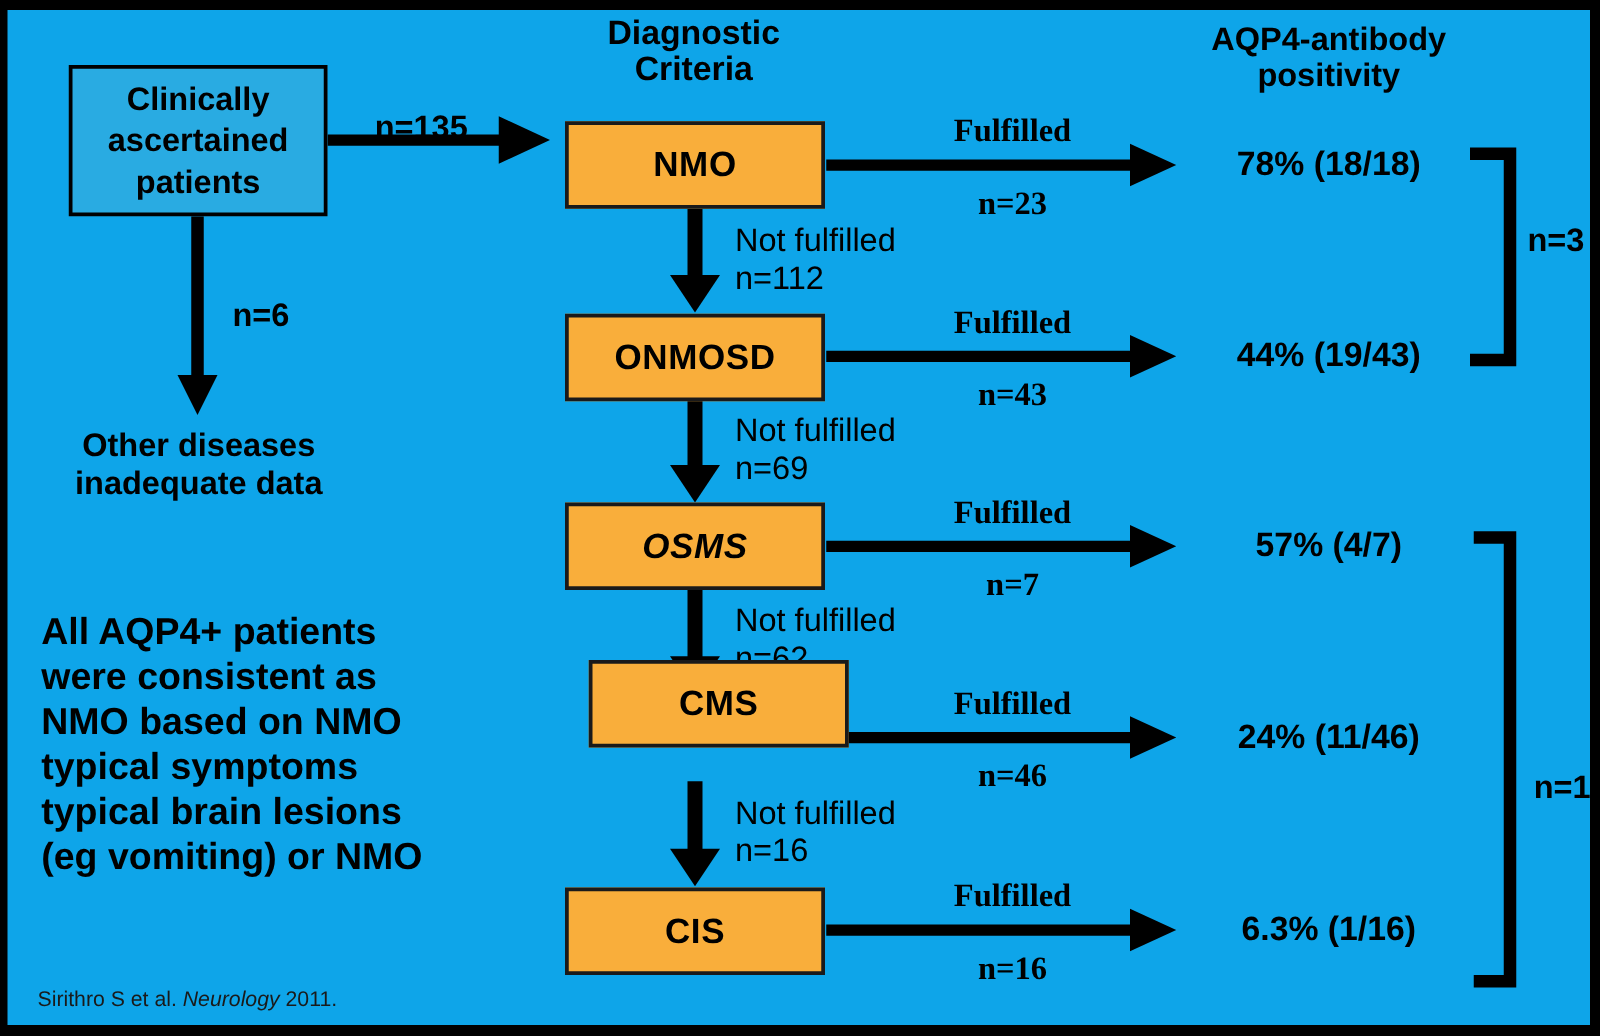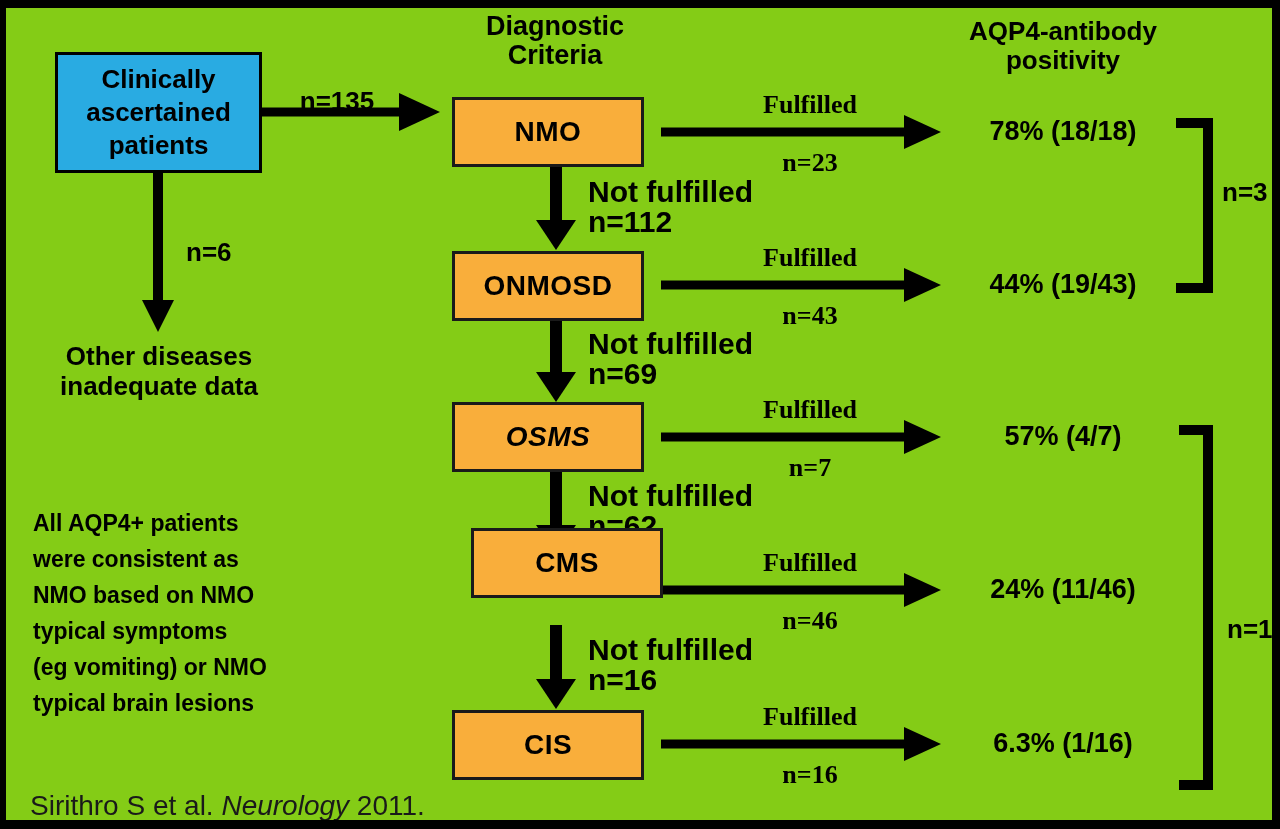--- a/index.html
+++ b/index.html
@@ -1,60 +1,60 @@
 <!DOCTYPE html>
 <html><head>
 <meta charset="utf-8">
 <style>
   * { margin:0; padding:0; box-sizing:border-box; }
   body { background:#fff; font-family:"Liberation Sans", sans-serif; }
   #canvas {
     position:relative; width:1280px; height:829px;
-    background:#84cc16; overflow:hidden; color:#000;
+    background:#0ea5e9; overflow:hidden; color:#000;
   }
   
   .frame { position:absolute; background:#000; z-index:6; }
   #frame-top    { left:0; top:0;    width:1280px; height:8px; }
   #frame-bottom { left:0; top:820px; width:1280px; height:9px; }
   #frame-left   { left:0; top:0;    width:6px;   height:829px; }
   #frame-right  { left:1272px; top:0; width:8px; height:829px; }
 
   svg.layer { position:absolute; left:0; top:0; z-index:1; }
 
   .box {
     position:absolute; display:flex; align-items:center; justify-content:center;
     text-align:center; font-weight:bold; z-index:2;
   }
   #source-box {
     left:55px; top:52px; width:207px; height:121px;
     border:3px solid #000; font-size:26px; line-height:33px; padding:0 2px;
   }
   .criteria-box {
-    left:452px; width:192px; height:70px;
+    left:452px; width:208px; height:70px;
     border:3px solid #1a1a1a; font-size:28px; letter-spacing:0.5px;
   }
 
   .lbl { position:absolute; font-weight:bold; font-size:26px; color:#000; z-index:2; white-space:nowrap; }
   .ctr { text-align:center; white-space:normal; }
 
   #header-criteria { left:445px; top:12px;  width:220px; font-size:27px; line-height:29px; }
   #header-result   { left:930px; top:17px;  width:266px; font-size:26px; line-height:29px; }
 
   .fulfilled-lbl, .fulfilled-n { left:685px; width:250px; text-align:center;font-family:Liberation Serif, serif; }
   .result-lbl { left:950px; width:226px; text-align:center; font-size:27px; }
 
-  .nf { position:absolute; left:588px; z-index:2; font-weight:bold; font-size:30px; line-height:30px; white-space:nowrap; }
+  .nf { position:absolute; left:588px; z-index:2; font-weight:normal; font-size:26px; line-height:30px; white-space:nowrap; }
 
   #inflow-n  { left:282px; top:55px; width:110px; text-align:center;margin-top:31px; }
   #excluded-n { left:186px; top:237px; }
   #excluded-lbl { left:37px; top:341px; width:244px; line-height:30px; }
 
-  #note { position:absolute; left:33px; top:505px; z-index:2; font-weight:bold; font-size:23px; line-height:36px; white-space:nowrap; }
+  #note { position:absolute; left:33px; top:488px; z-index:2; font-weight:bold; font-size:30px; line-height:36px; white-space:nowrap; }
 
-  #citation { position:absolute; left:30px; top:790px; z-index:2; font-size:28px; color:#1a1a1a; white-space:nowrap; }
+  #citation { position:absolute; left:30px; top:790px; z-index:2; font-size:17px; color:#1a1a1a; white-space:nowrap; }
   #citation .j { font-style:italic; }
 
   .bracket-lbl { z-index:2; }
   #bracket-label-top { left:1222px; top:177px; }
   #bracket-label-bottom { left:1227px; top:594px;margin-top:20px; }
 </style>
 </head>
 <body>
 
 <div id="canvas">
@@ -175,22 +175,22 @@
   <div class="lbl result-lbl" style="top:728px">6.3% (1/16)</div>
 
   <div class="lbl bracket-lbl" id="bracket-label-top">n=3</div>
   <div class="lbl bracket-lbl" id="bracket-label-bottom">n=1</div>
 
   <div id="note">
     <div>All AQP4+ patients</div>
     <div>were consistent as</div>
     <div>NMO based on NMO</div>
     <div>typical symptoms</div>
+    <div>typical brain lesions</div>
     <div>(eg vomiting) or NMO</div>
-    <div>typical brain lesions</div>
   </div>
 
   <div id="citation"><span>Sirithro S et al. </span><span class="j">Neurology</span><span> 2011.</span></div>
 
   <div class="frame" id="frame-top"></div>
   <div class="frame" id="frame-bottom"></div>
   <div class="frame" id="frame-left"></div>
   <div class="frame" id="frame-right"></div>
 
 </div>

